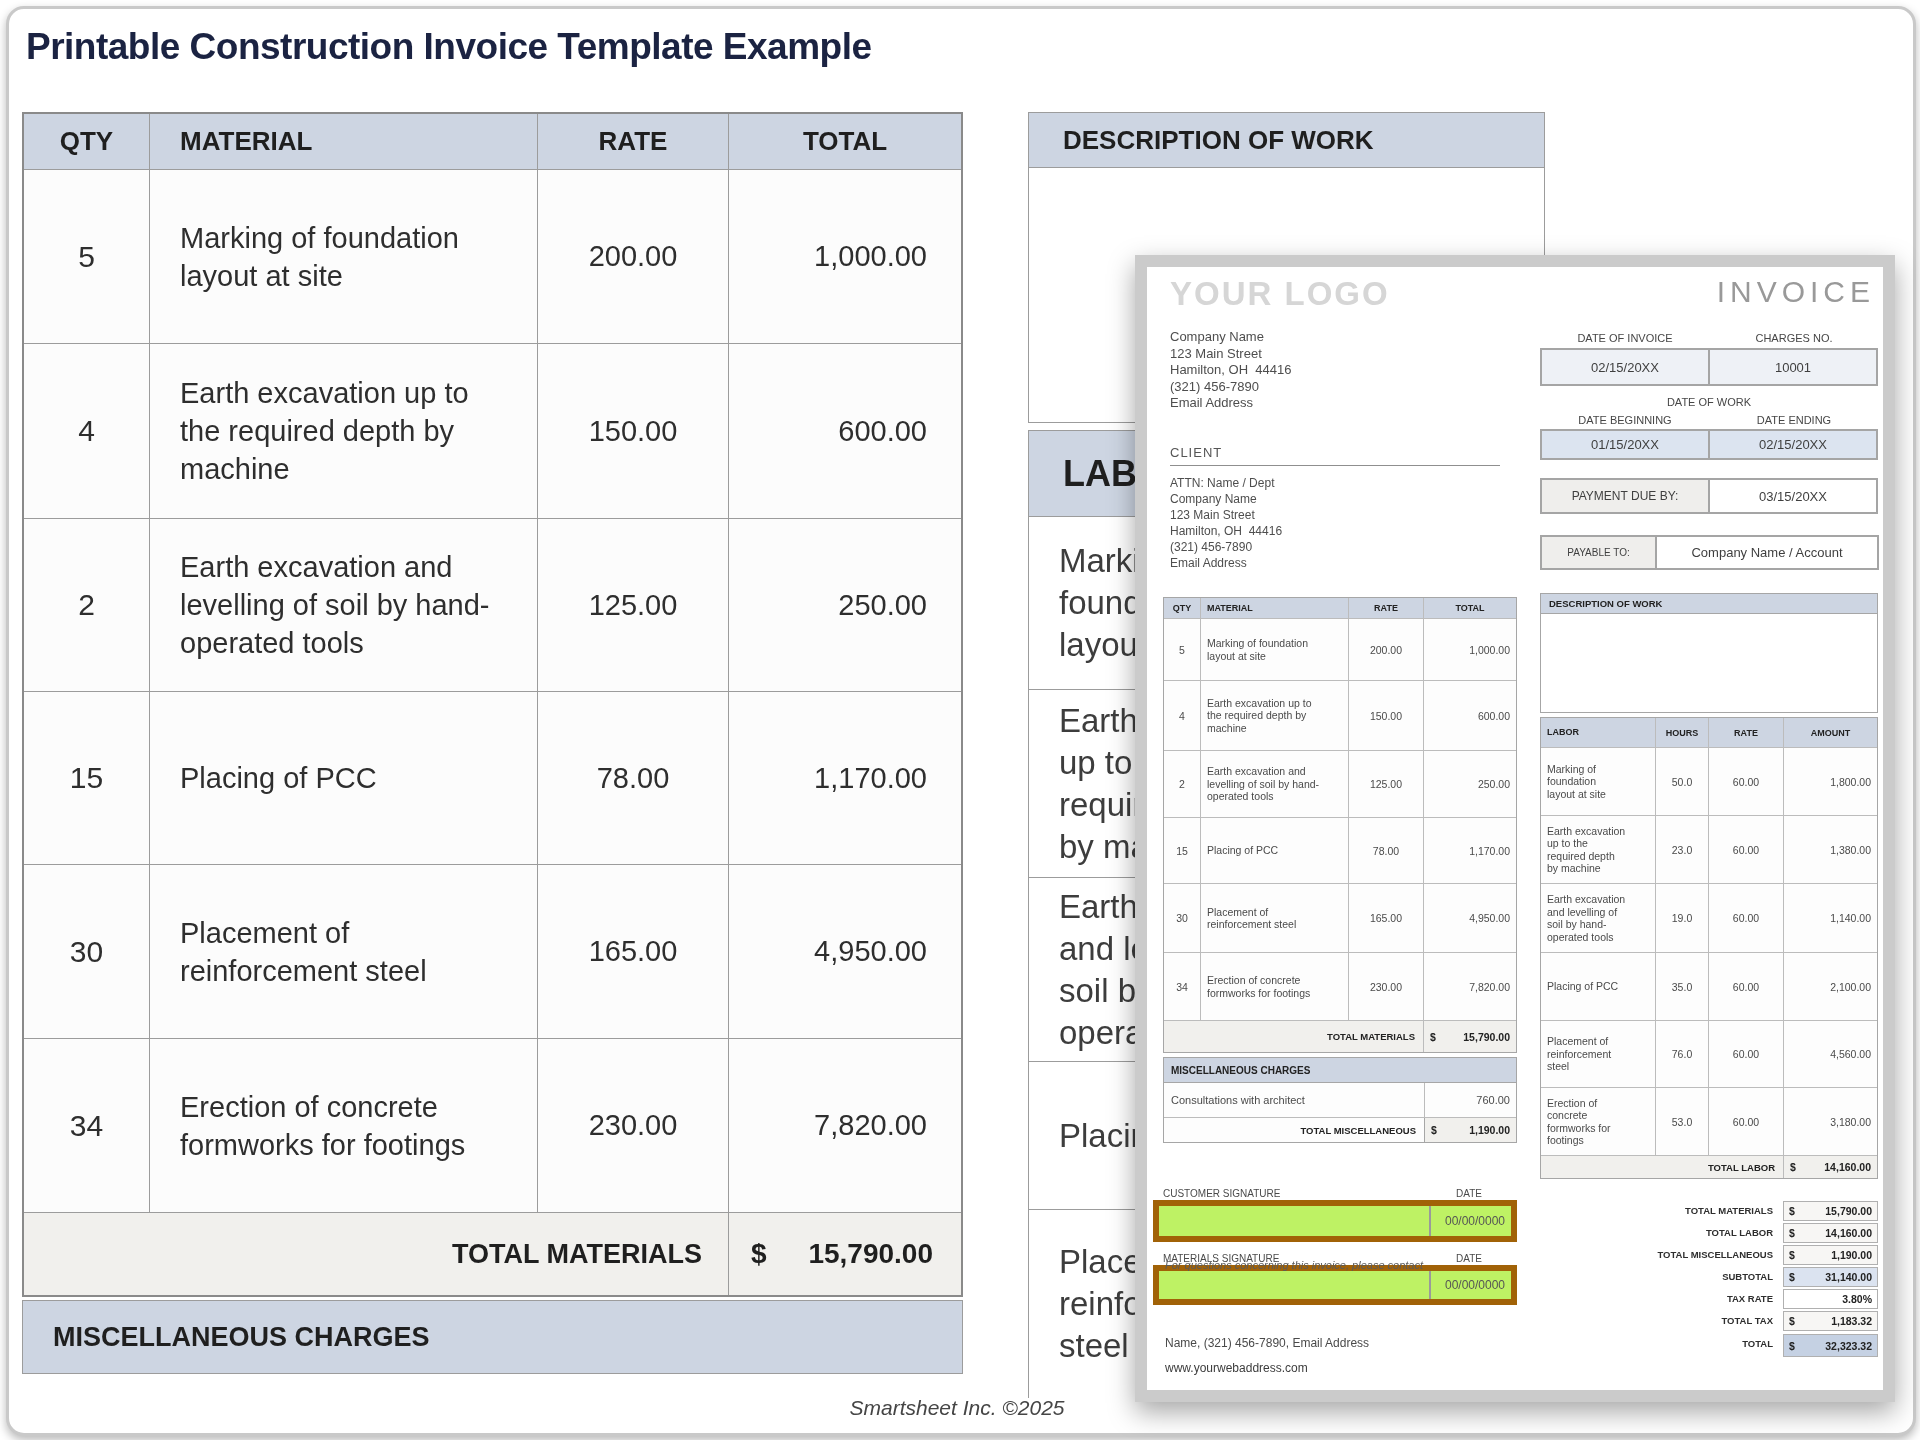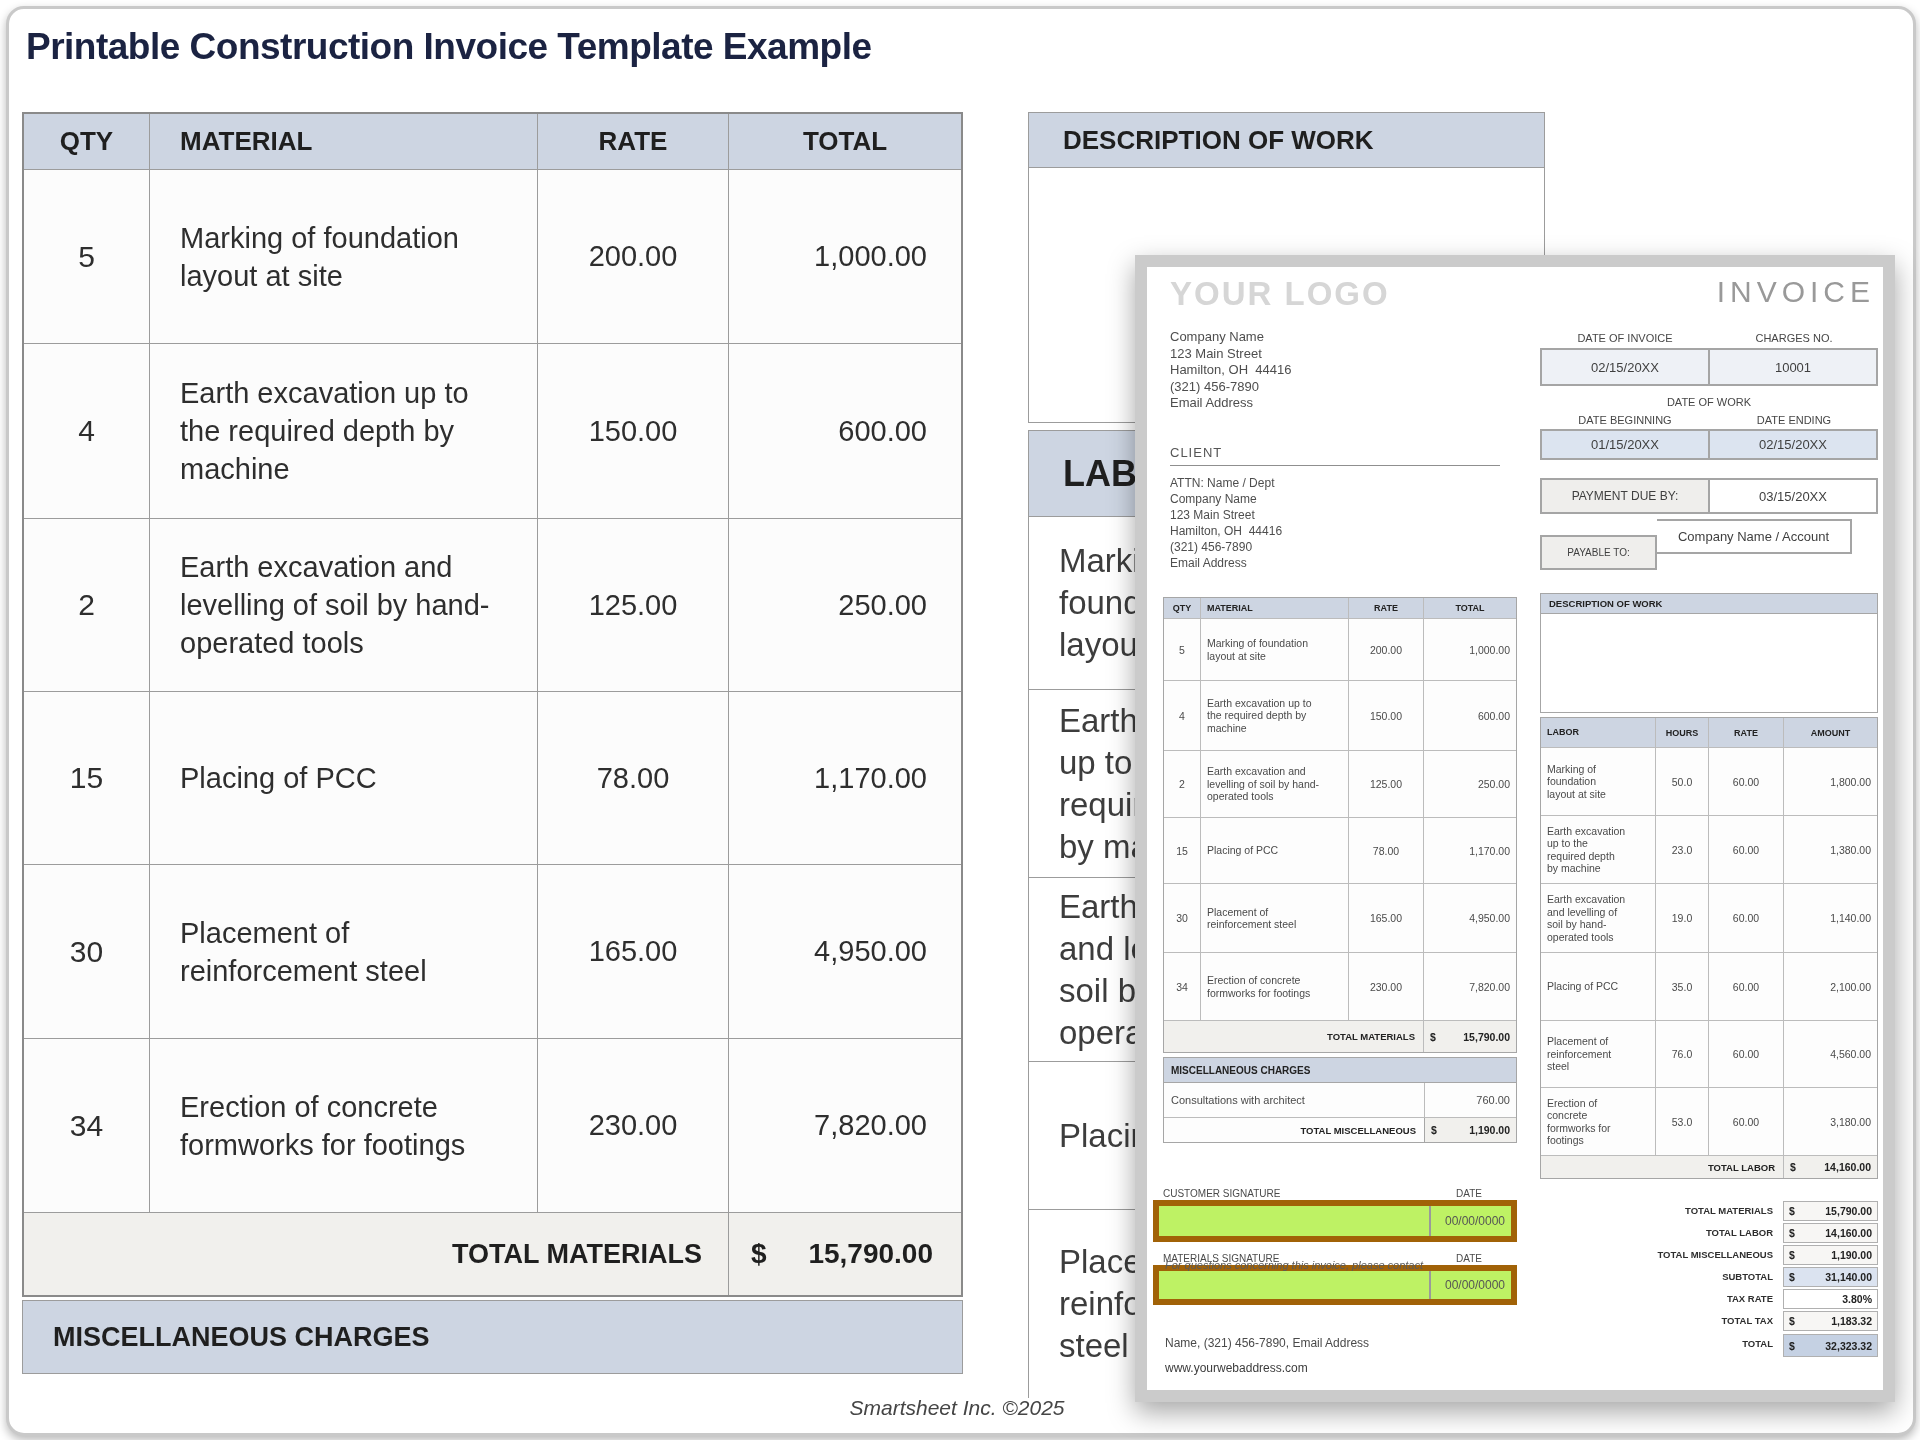--- a/index.html
+++ b/index.html
@@ -207,21 +207,21 @@
   <div class="abs ov-lbl" style="left:393px;width:338px;top:129px">DATE OF WORK</div>
   <div class="abs ov-lbl" style="left:393px;width:170px;top:147px">DATE BEGINNING</div>
   <div class="abs ov-lbl" style="left:563px;width:168px;top:147px">DATE ENDING</div>
   <div class="abs ov-box bg-date" style="left:393px;top:162px;width:170px;height:31px">01/15/20XX</div>
   <div class="abs ov-box bg-date" style="left:563px;top:162px;width:168px;height:31px;border-left:none">02/15/20XX</div>
 
   <div class="abs ov-box bg-lblbox" style="left:393px;top:211px;width:170px;height:36px;font-size:12px">PAYMENT DUE BY:</div>
   <div class="abs ov-box" style="left:563px;top:211px;width:168px;height:36px;border-left:none">03/15/20XX</div>
 
   <div class="abs ov-box bg-lblbox" style="left:393px;top:268px;width:117px;height:35px;font-size:10px">PAYABLE TO:</div>
-  <div class="abs ov-box" style="left:510px;top:252px;width:195px;height:35px;border-left:none">Company Name / Account</div>
+  <div class="abs ov-box" style="left:510px;top:268px;width:222px;height:35px;border-left:none">Company Name / Account</div>
 
   <div class="abs ov-client-h">CLIENT</div>
   <div class="abs ov-rule"></div>
   <div class="abs ov-client pre">ATTN: Name / Dept
 Company Name
 123 Main Street
 Hamilton, OH  44416
 (321) 456-7890
 Email Address</div>
 

